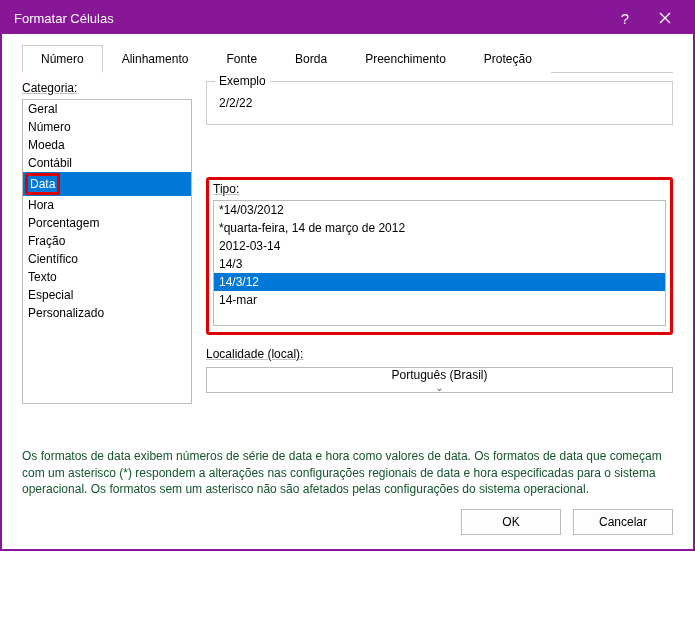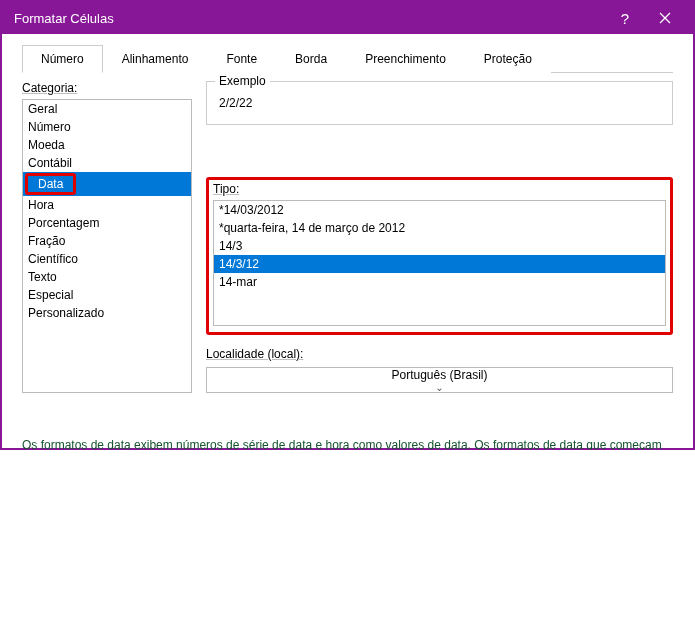--- a/index.html
+++ b/index.html
@@ -1,32 +1,32 @@
 <!DOCTYPE html>
 <html><head>
 <meta charset="utf-8">
 <style>
   * { box-sizing: border-box; font-family: "Segoe UI", Tahoma, sans-serif; font-size: 12px; }
   body { margin: 0; background: #fff; }
-  .window { width: 695px; height: 450px; border: 2px solid #881798; background: #fff; display: flex; flex-direction: column; position: relative; }
+  .window { width: 695px; height: 551px; border: 2px solid #881798; background: #fff; display: flex; flex-direction: column; position: relative; }
   .titlebar { height: 32px; background: #881798; color: #fff; display: flex; align-items: center; padding: 0 8px 0 12px; }
   .titlebar-title { flex: 1; font-size: 13px; }
   .titlebar-btn { width: 40px; height: 32px; display: flex; align-items: center; justify-content: center; color: #fff; font-size: 15px; }
   .titlebar-btn svg { stroke: #fff; }
   .body { flex: 1; padding: 10px 20px 14px 20px; display: flex; flex-direction: column; }
   .tabs { display: flex; border-bottom: 1px solid #ccc; margin-bottom: 8px; }
   .tab { padding: 6px 18px; cursor: pointer; border: 1px solid transparent; position: relative; top: 1px; background: #fff; }
   .tab.active { border: 1px solid #ccc; border-bottom: 1px solid #fff; }
   .content { display: flex; gap: 14px; flex: 1; }
   .col-left { width: 170px; display: flex; flex-direction: column; }
   .label { text-decoration: underline; text-decoration-color: rgba(0,0,0,0.25); margin-bottom: 4px; }
   .listbox { flex: 1; border: 1px solid #bbb; background: #fff; overflow-y: scroll; height: 358px; }
   .list-item { padding: 1px 5px; cursor: default; line-height: 16px;}
   .list-item.selected { background: #0078d7; color: #fff; }
-  .highlight-wrap { display: inline-block; border: 3px solid #e10000; border-radius: 3px; padding: 0 10px; margin-left: -3px; }
+  .highlight-wrap { display: inline-block; border: 3px solid #e10000; border-radius: 3px; padding: 0 2px; margin-left: -3px; }
   .col-right { flex: 1; display: flex; flex-direction: column; }
   .fieldset { border: 1px solid #ccc; padding: 10px 10px 14px 10px; margin-bottom: 8px; position: relative; }
   .fieldset-legend { position: absolute; top: -8px; left: 8px; background: #fff; padding: 0 4px; }
   .example-value { padding: 4px 2px 0 2px; }
   .tipo-box { border: 3px solid #e10000; border-radius: 3px; padding: 2px 4px 6px 4px; margin-bottom: 8px; margin-top: 44px; }
   .type-list { border: 1px solid #bbb; height: 126px; overflow-y: scroll; background: #fff; }
   .locale-row { display: flex; flex-direction: column; margin-top: 4px; }
   .select { border: 1px solid #bbb; height: 26px; display: flex; align-items: center; padding: 0 6px; justify-content: space-between; margin-top: 2px; flex-direction: column; }
   .chev { font-size: 10px; color: #555; }
   .desc { margin-top: 44px; color: #14532d; line-height: 1.35; }
@@ -83,20 +83,21 @@
         <div class="fieldset">
           <span class="fieldset-legend">Exemplo</span>
           <div class="example-value">2/2/22</div>
         </div>
 
         <div class="tipo-box">
           <div class="label">Tipo:</div>
           <div class="type-list" id="types">
               <div class="list-item">*14/03/2012</div>
               <div class="list-item">*quarta-feira, 14 de março de 2012</div>
+              <div class="list-item">2012-03-14</div>
               <div class="list-item">14/3</div>
               <div class="list-item selected">14/3/12</div>
               <div class="list-item">14-mar</div>
             </div>
         </div>
 
         <div class="locale-row">
           <div class="label">Localidade (local):</div>
           <div class="select">
             <span>Português (Brasil)</span>

